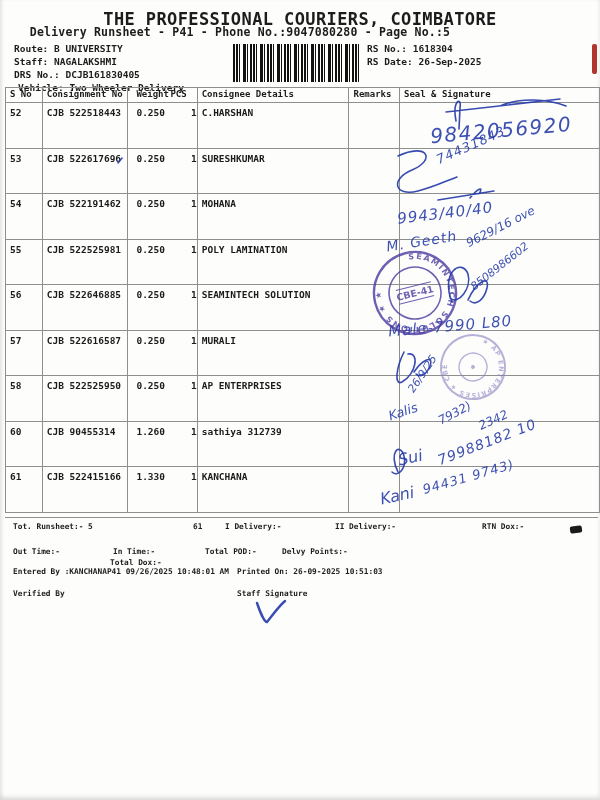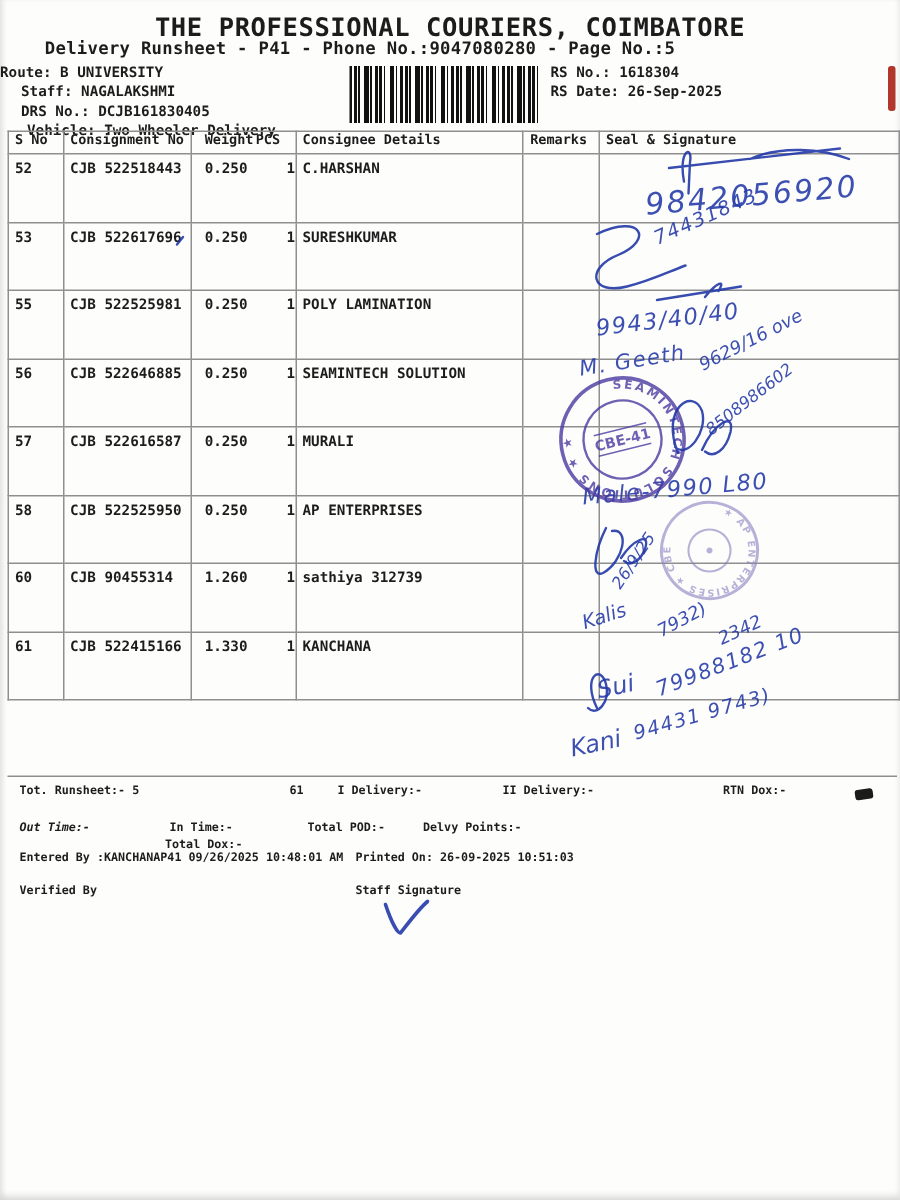--- a/index.html
+++ b/index.html
@@ -4,21 +4,21 @@
 <style>
   html,body{margin:0;padding:0;background:#e9e9e9;}
   .page{position:relative;width:600px;height:800px;background:#fdfdfc;overflow:hidden;
         font-family:"DejaVu Sans Mono",monospace;color:#1c1c1c;
         box-shadow:inset 0 -3px 4px rgba(0,0,0,.12), inset 3px 0 3px rgba(0,0,0,.04);}
   .abs{position:absolute;white-space:nowrap;}
   
   #title{top:9px;left:0;width:600px;text-align:center;font-size:17px;font-weight:bold;letter-spacing:.4px;}
   #subtitle{top:25px;left:0;width:480px;text-align:center;font-size:11.5px;font-weight:bold;letter-spacing:.2px;}
   .meta{font-size:9.5px;font-weight:bold;}
-  #route{top:43px;left:0;}
+  #route{top:43px;left:14px;}
   #staff{top:56px;left:14px;}
   #drs{top:69px;left:14px;}
   #vehicle{top:82px;left:18px;font-weight:bold;}
   #rsno{top:43px;left:367px;}
   #rsdate{top:56px;left:367px;}
   #barcode{top:44px;left:233px;width:129px;height:38px;
     background:
       repeating-linear-gradient(90deg,#111 0 2px,transparent 2px 3px,#111 3px 5px,transparent 5px 6px,#111 6px 7px,transparent 7px 10px,#111 10px 13px,transparent 13px 14px,#111 14px 15px,transparent 15px 17px);}
   
   #tbl{position:absolute;left:5px;top:87px;border-collapse:collapse;table-layout:fixed;}
@@ -27,21 +27,21 @@
   #tbl td{height:40.5px;font-size:9.5px;font-weight:bold;padding:4px 0 0 4px;}
   .c-sno{width:33px;} .c-con{width:82px;} .c-wt{width:66px;} .c-name{width:152px;margin-left:20px;}
   .c-rem{width:46px;} .c-seal{width:204px;}
   td.c-wt{padding-right:6px;} .wt{float:left;padding-left:4px;} .pcs{float:right;}
   th.c-wt .wt{padding-left:4px;} th.c-wt .pcs{padding-right:10px;}
   #tbl-bottom{top:517px;left:5px;width:593px;height:0;border-top:1px solid #8f8f8f;}
   
   .ft{font-size:7.8px;font-weight:bold;}
   #f-tot{top:522px;left:13px;} #f-doxl{top:522px;left:110px;margin-top:36px;} #f-dox{top:522px;left:193px;}
   #f-id{top:522px;left:225px;} #f-iid{top:522px;left:335px;} #f-rtn{top:522px;left:443px;padding-left:39px;}
-  #f-out{top:547px;left:13px;font-style:italic;} #f-in{top:547px;left:113px;} #f-pod{top:547px;left:205px;} #f-dp{top:547px;left:282px;}
+  #f-out{top:547px;left:13px;} #f-in{top:547px;left:113px;} #f-pod{top:547px;left:205px;} #f-dp{top:547px;left:282px;}
   #f-ent{top:567px;left:13px;} #f-prt{top:567px;left:237px;}
   #f-ver{top:589px;left:13px;} #f-stf{top:589px;left:237px;}
   
   .hw{position:absolute;font-family:"DejaVu Sans",sans-serif;font-style:italic;
       color:var(--ink,#2339a8);opacity:.88;white-space:nowrap;}
   #hw52{left:430px;top:118px;font-size:20px;letter-spacing:1.5px;transform:rotate(-5deg);}
   #hw53n{left:440px;top:152px;font-size:13px;letter-spacing:1px;transform:rotate(-24deg);transform-origin:left bottom;}
   #hw54{left:397px;top:204px;font-size:15px;letter-spacing:1px;transform:rotate(-7deg);}
   #hw55m{left:386px;top:233px;font-size:14px;letter-spacing:1px;transform:rotate(-9deg);}
   #hw55n{left:470px;top:236px;font-size:12px;transform:rotate(-27deg);transform-origin:left bottom;}
@@ -111,20 +111,31 @@
       <td class="c-con">CJB 522617696</td>
       <td class="c-wt">
         <span class="wt">0.250</span>
         <span class="pcs">1</span>
       </td>
       <td class="c-name">SURESHKUMAR</td>
       <td class="c-rem"></td>
       <td class="c-seal"></td>
     </tr>
 
+    <tr>
+      <td class="c-sno">54</td>
+      <td class="c-con">CJB 522191462</td>
+      <td class="c-wt">
+        <span class="wt">0.250</span>
+        <span class="pcs">1</span>
+      </td>
+      <td class="c-name">MOHANA</td>
+      <td class="c-rem"></td>
+      <td class="c-seal"></td>
+    </tr>
 
     <tr>
       <td class="c-sno">55</td>
       <td class="c-con">CJB 522525981</td>
       <td class="c-wt">
         <span class="wt">0.250</span>
         <span class="pcs">1</span>
       </td>
       <td class="c-name">POLY LAMINATION</td>
       <td class="c-rem"></td>

